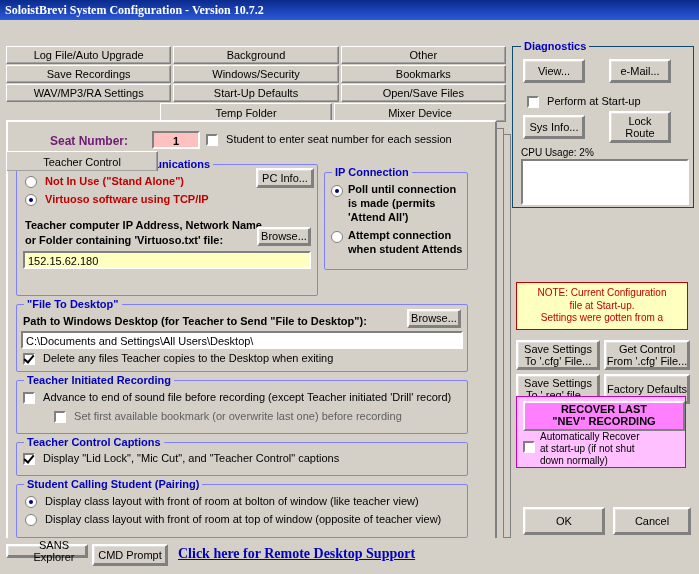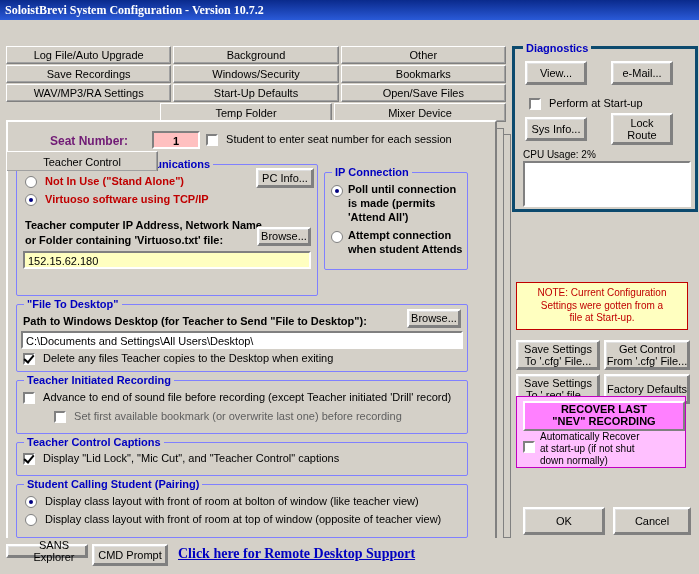--- a/index.html
+++ b/index.html
@@ -117,21 +117,21 @@
     content:"";position:absolute;left:1px;top:-2px;
     width:4px;height:8px;border:solid #000;border-width:0 2px 2px 0;
     transform:rotate(40deg);
   }
   .red{color:#c00000;}
   .bold{font-weight:bold;}
 
   
   .diag{
     position:absolute;left:512px;top:26px;width:180px;height:160px;
-    border:3px solid #0c4a6e;
+    border:1px solid #0c4a6e;
   }
   .cpu-bar{
     position:absolute;
     background:#fff;
     border:2px solid;
     border-color:#808080 #fff #fff #808080;
   }
   .note{
     position:absolute;left:516px;top:262px;width:172px;height:48px;
     background:#ffffc0;border:1px solid #c00000;
@@ -294,22 +294,22 @@
       <span>Lock</span>
       <span>Route</span>
     </div>
     <div style="position:absolute;left:8px;top:100px;font-size:10px;">CPU Usage: 2%</div>
     <div class="cpu-bar" style="left:8px;top:112px;width:164px;height:42px;"></div>
   </div>
 
   <div class="note">
     <div>
       <div>NOTE: Current Configuration</div>
+      <div>file at Start-up.</div>
       <div>Settings were gotten from a</div>
-      <div>file at Start-up.</div>
     </div>
   </div>
 
   <div class="btn" style="position:absolute;left:516px;top:320px;width:84px;height:30px;flex-direction:column;">
     <span>Save Settings</span>
     <span>To '.cfg' File...</span>
   </div>
   <div class="btn" style="position:absolute;left:604px;top:320px;width:86px;height:30px;flex-direction:column;">
     <span>Get Control</span>
     <span>From '.cfg' File...</span>

